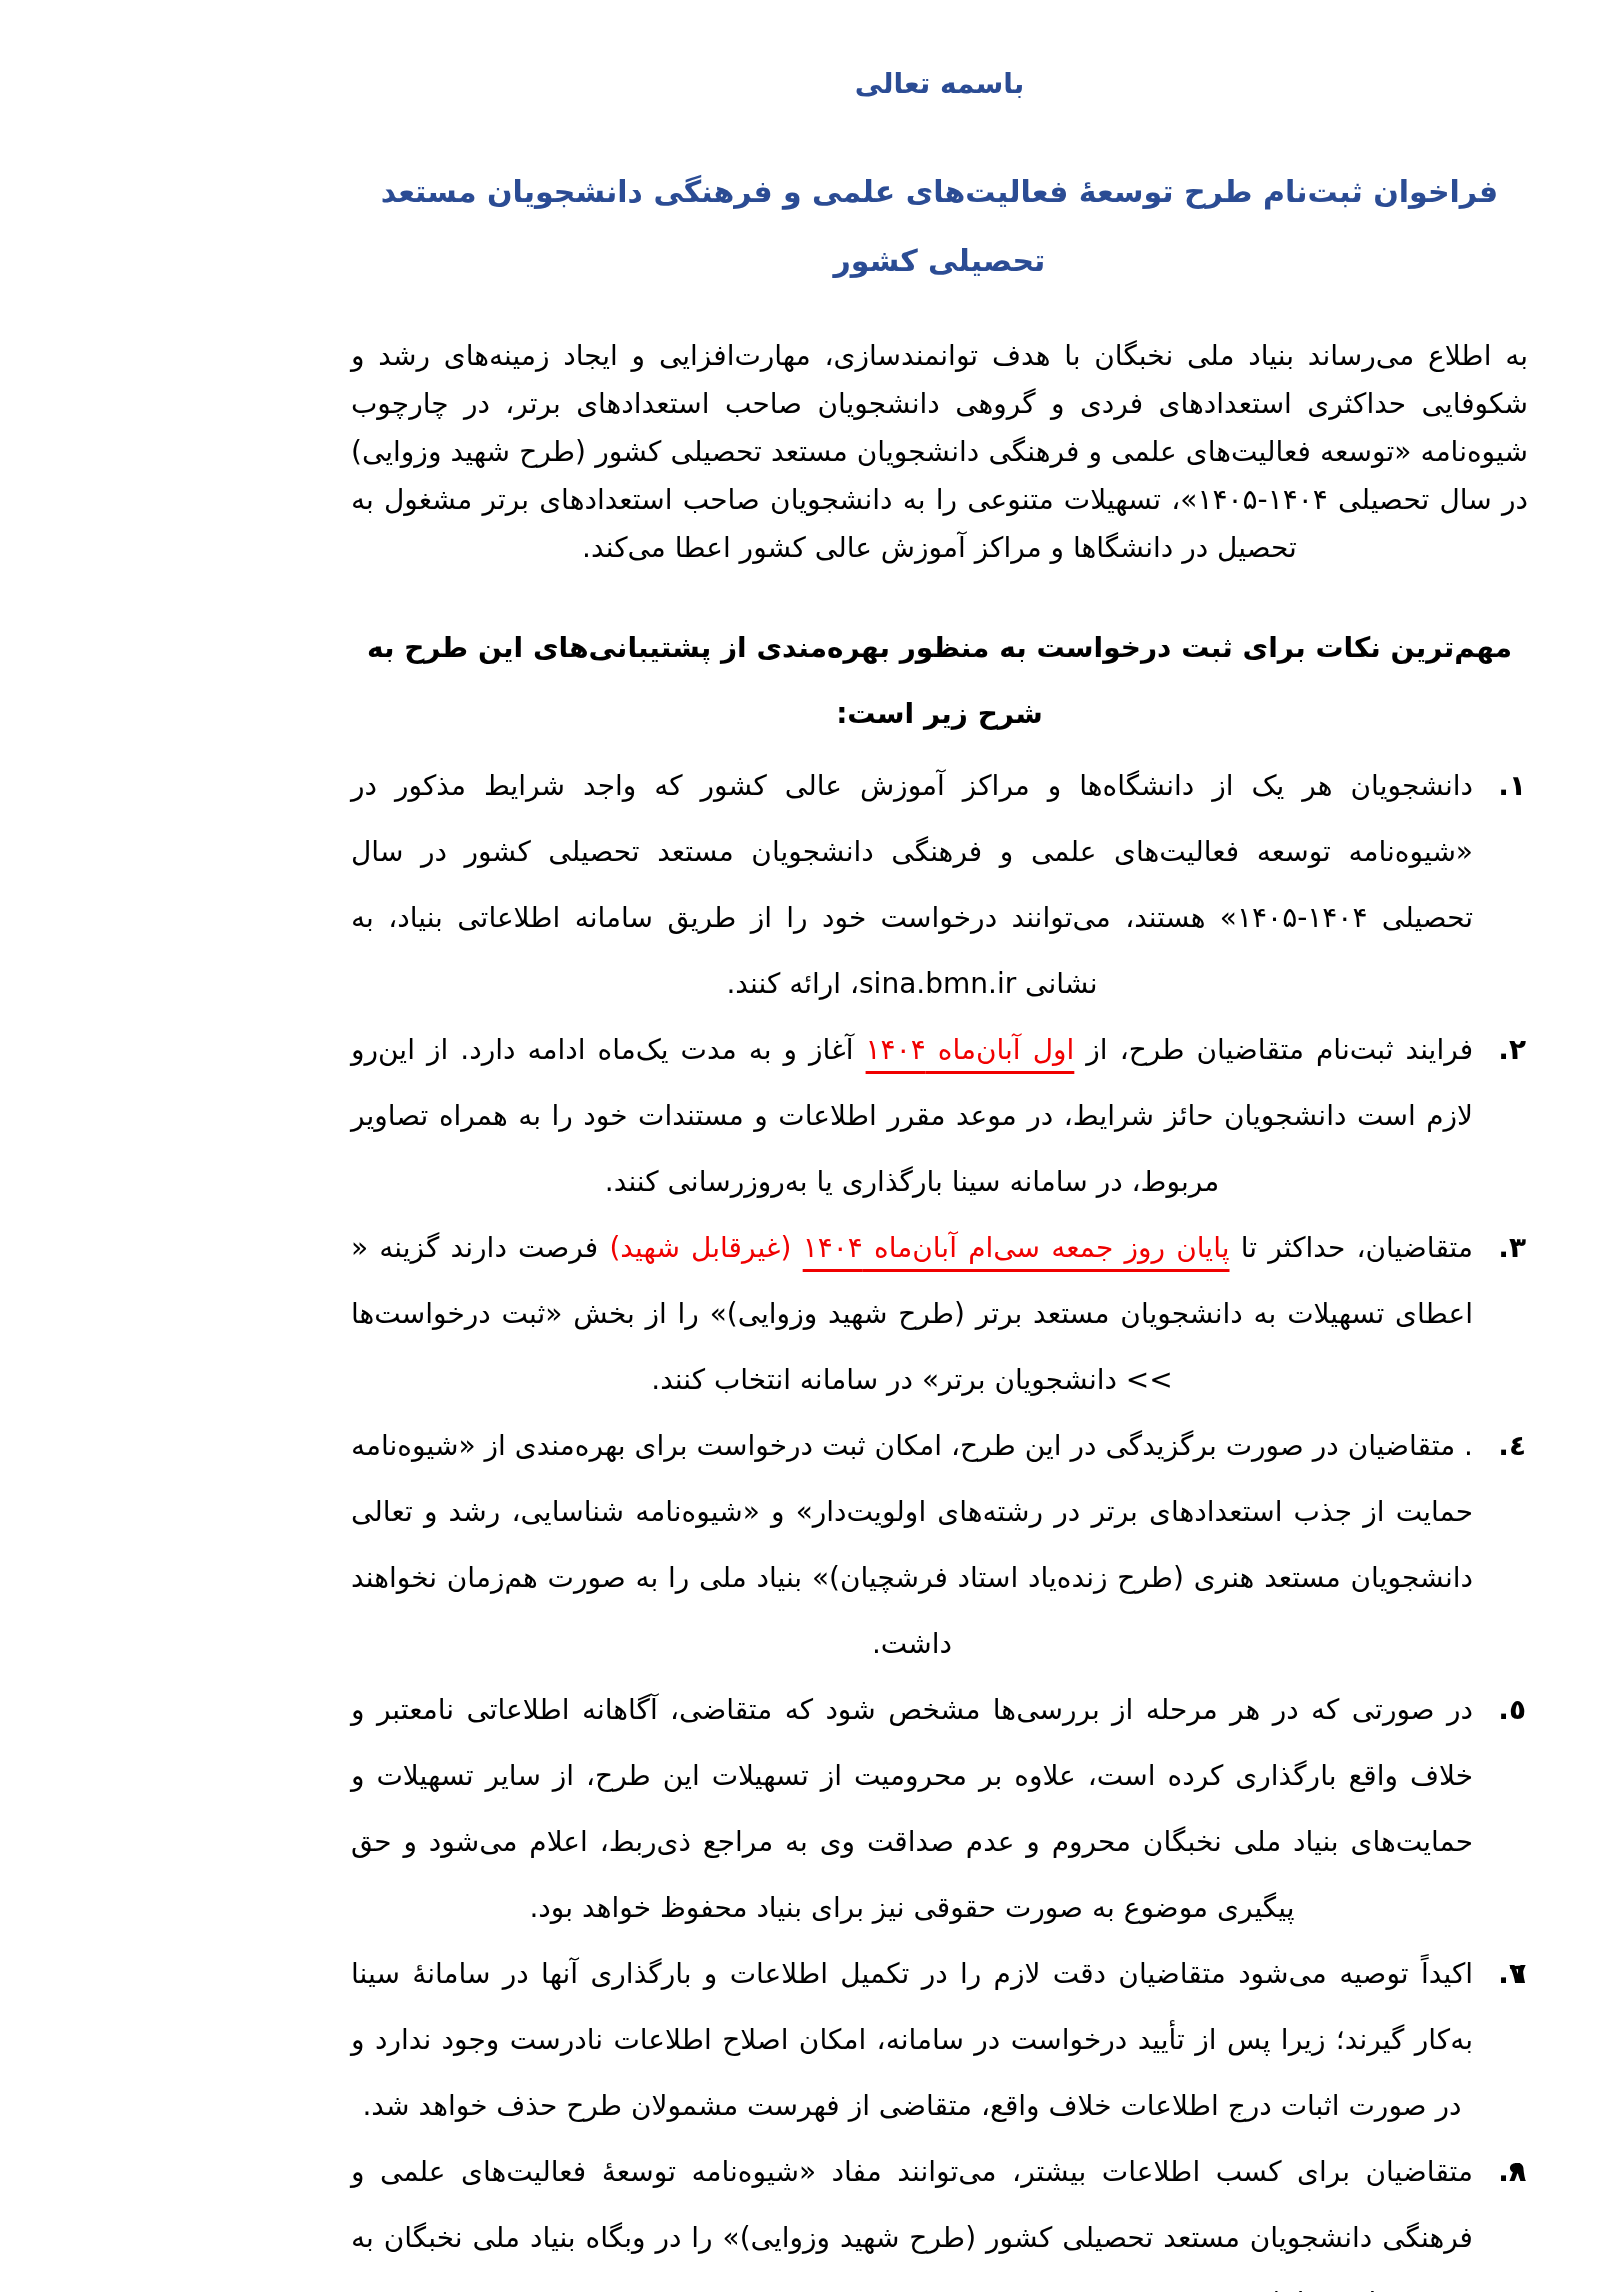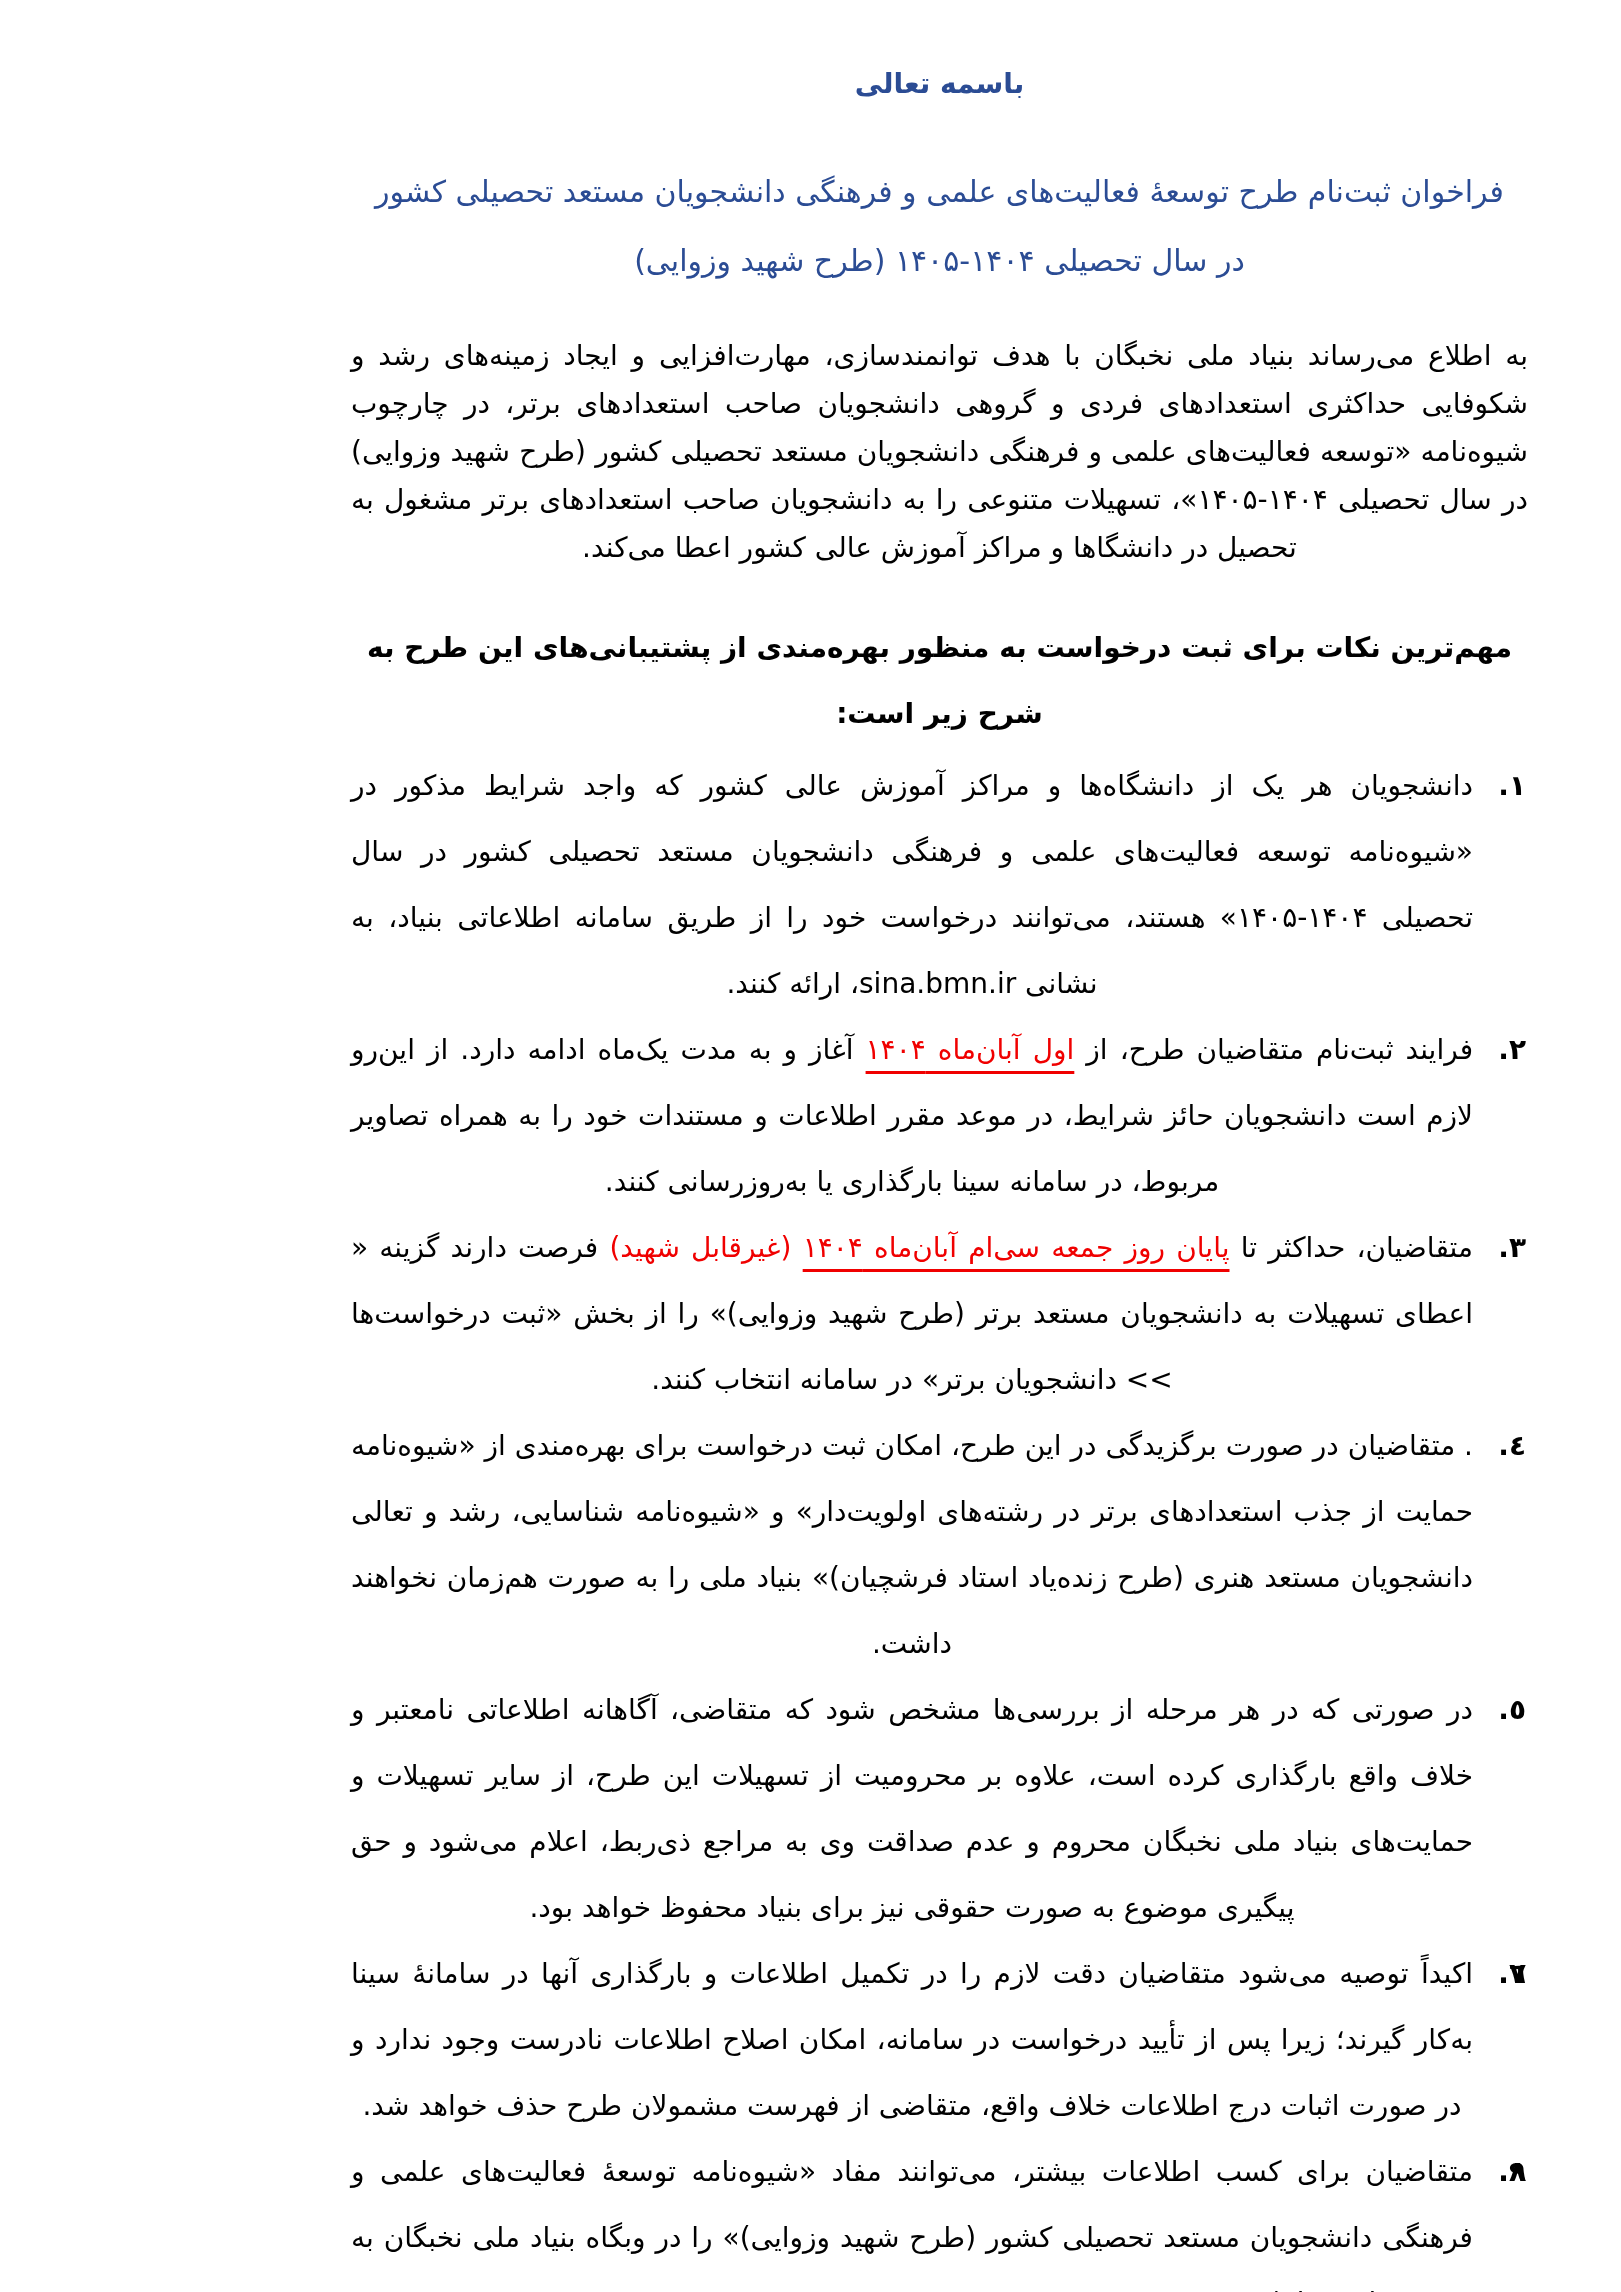--- a/index.html
+++ b/index.html
@@ -22,21 +22,21 @@
     text-align:center;
     color:var(--blue);
     font-weight:bold;
     font-size:28px;
     line-height:60px;
     margin-bottom:43px;
   }
   .doc-title{
     text-align:center;
     color:var(--blue);
-    font-weight:normal;
+    font-weight:bold;
     font-size:30px;
     line-height:69px;
     margin-bottom:37px;
   }
   .intro{
     text-align:justify;
     text-align-last:center;
     text-justify:inter-word;
     line-height:48px;
     margin-bottom:43px;
@@ -74,21 +74,20 @@
 </style>
 </head>
 <body>
 
 <div class="page">
 
   <div class="basmala">باسمه تعالی</div>
 
   <div class="doc-title">
     <div>فراخوان ثبت‌نام طرح توسعهٔ فعالیت‌های علمی و فرهنگی دانشجویان مستعد تحصیلی کشور</div>
-    <div>در سال تحصیلی ۱۴۰۴-۱۴۰۵ (طرح شهید وزوایی)</div>
   </div>
 
   <div class="intro">به اطلاع می‌رساند بنیاد ملی نخبگان با هدف توانمندسازی، مهارت‌افزایی و ایجاد زمینه‌های رشد و شکوفایی حداکثری استعدادهای فردی و گروهی دانشجویان صاحب استعدادهای برتر، در چارچوب شیوه‌نامه «توسعه فعالیت‌های علمی و فرهنگی دانشجویان مستعد تحصیلی کشور (طرح شهید وزوایی) در سال تحصیلی ۱۴۰۴-۱۴۰۵»، تسهیلات متنوعی را به دانشجویان صاحب استعدادهای برتر مشغول به تحصیل در دانشگاها و مراکز آموزش عالی کشور اعطا می‌کند.</div>
 
   <div class="list-heading">مهم‌ترین نکات برای ثبت درخواست به منظور بهره‌مندی از پشتیبانی‌های این طرح به شرح زیر است:</div>
 
   <div class="items">
 
     <div class="item">
       <span class="marker">۱.</span>

